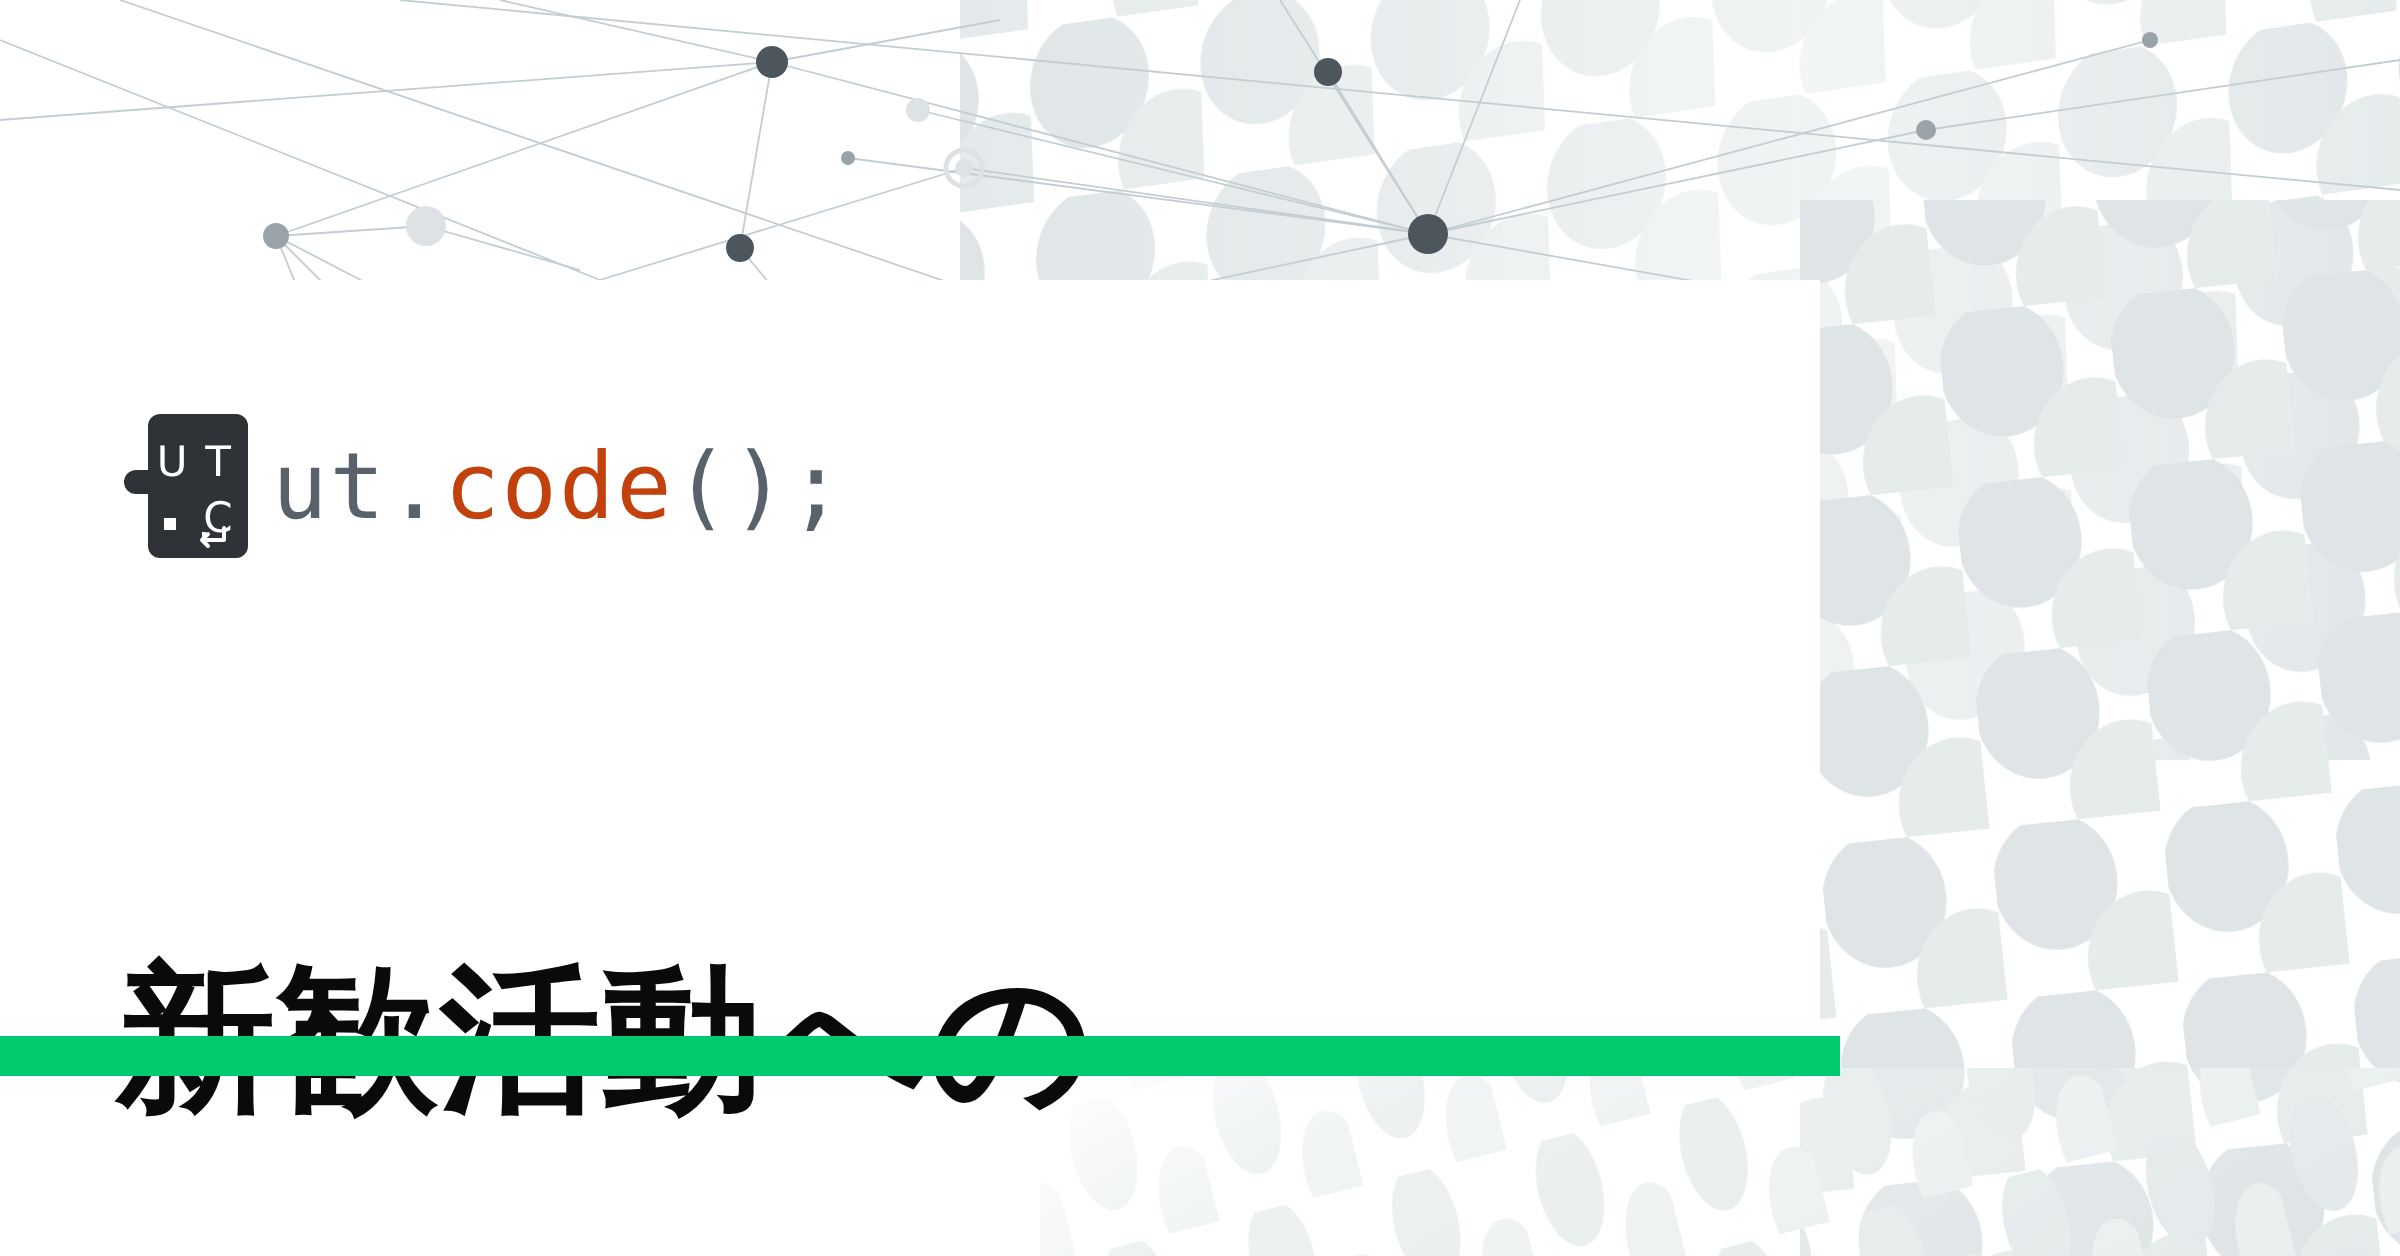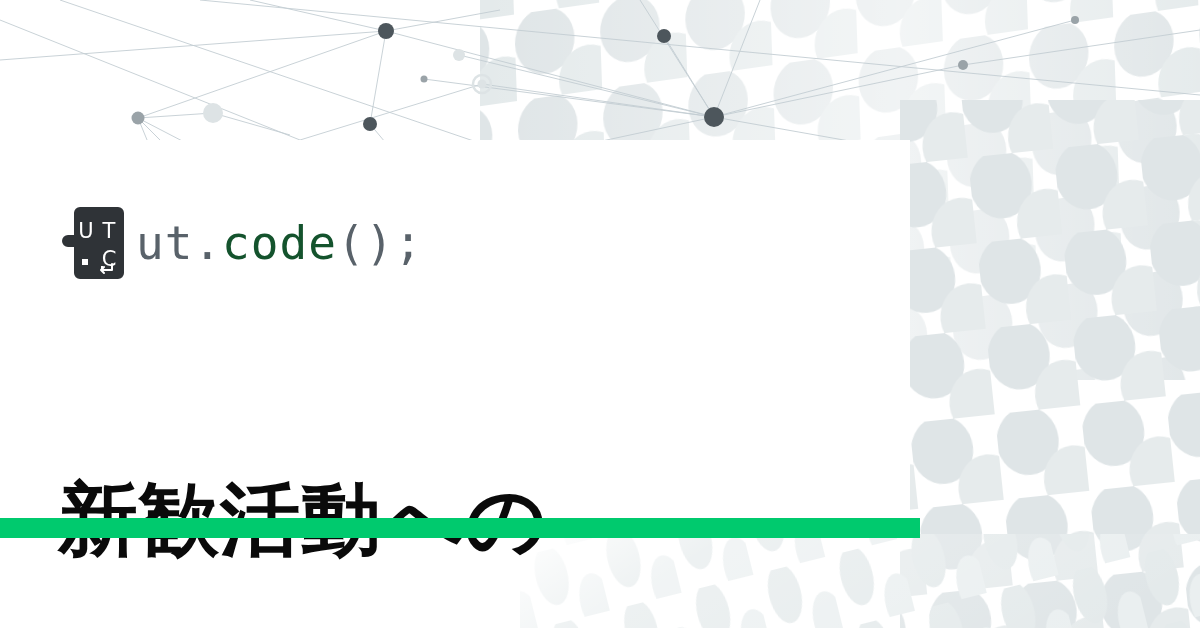--- a/index.html
+++ b/index.html
@@ -59,21 +59,21 @@
   }
   #wordmark {
     font-family: "DejaVu Sans Mono", "Liberation Mono", monospace;
     font-size: 46px;
     line-height: 1;
     letter-spacing: 1px;
     white-space: pre;
     font-weight: 400;
   }
   #wordmark .seg-gray  { color: #59626a; }
-  #wordmark .seg-green { color: #14532d; }
+  #wordmark .seg-green { color: #c2410c; }
 
   
   #headline {
     position: absolute;
     left: 58px;
     top: 296px;
     z-index: 10;
     color: #0a0a0a;
     font-family: "DejaVu Sans", "Liberation Sans", sans-serif;
     font-weight: 700;

